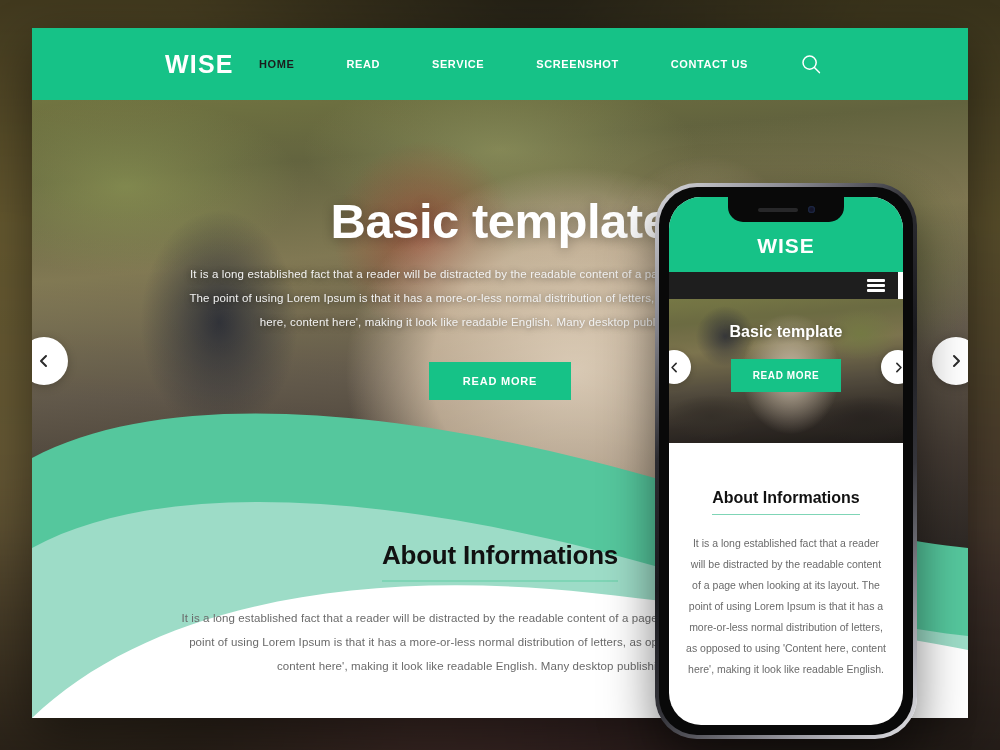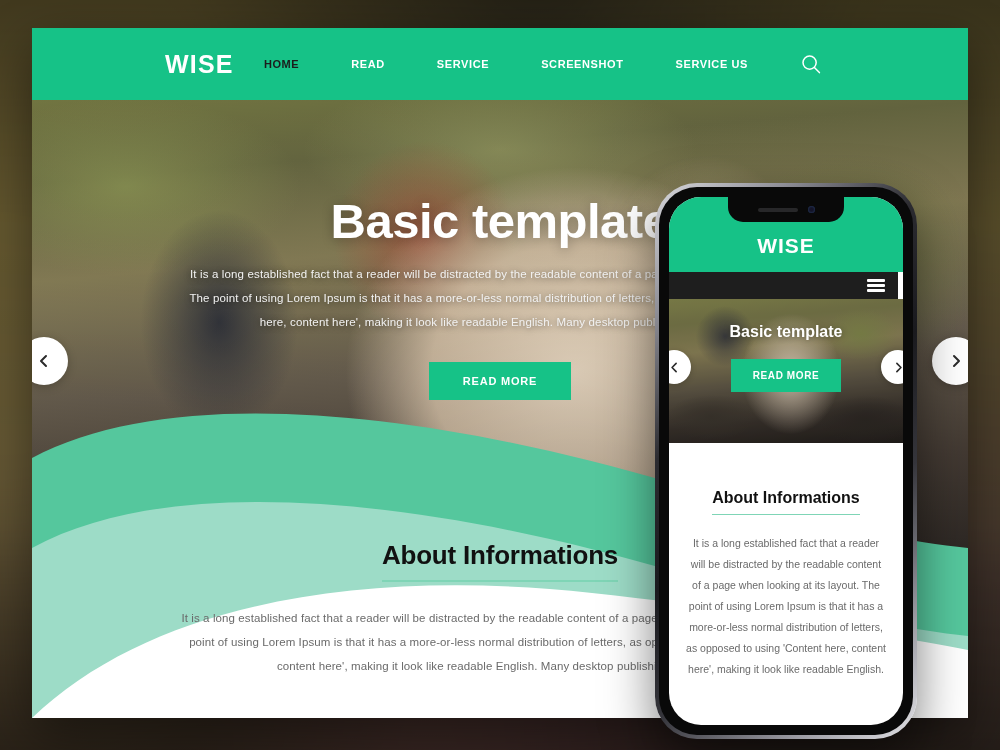--- a/index.html
+++ b/index.html
@@ -209,21 +209,21 @@
 
 <div id="desktop">
 
   <div id="navbar">
     <div id="brand">WISE</div>
     <div id="navlinks">
       <a class="navlink active" href="#">HOME</a>
       <a class="navlink" href="#">READ</a>
       <a class="navlink" href="#">SERVICE</a>
       <a class="navlink" href="#">SCREENSHOT</a>
-      <a class="navlink" href="#">SERVICE US</a>
+      <a class="navlink" href="#">CONTACT US</a>
     </div>
     <div id="search-btn">
       <svg width="22" height="22" viewBox="0 0 22 22" fill="none" aria-hidden="true">
         <circle cx="9.6" cy="9.6" r="6.6" stroke="#ffffff" stroke-width="1.5"></circle>
         <line x1="14.4" y1="14.4" x2="19.4" y2="19.6" stroke="#ffffff" stroke-width="1.5" stroke-linecap="round"></line>
       </svg>
     </div>
   </div>
 
   <div id="hero">

